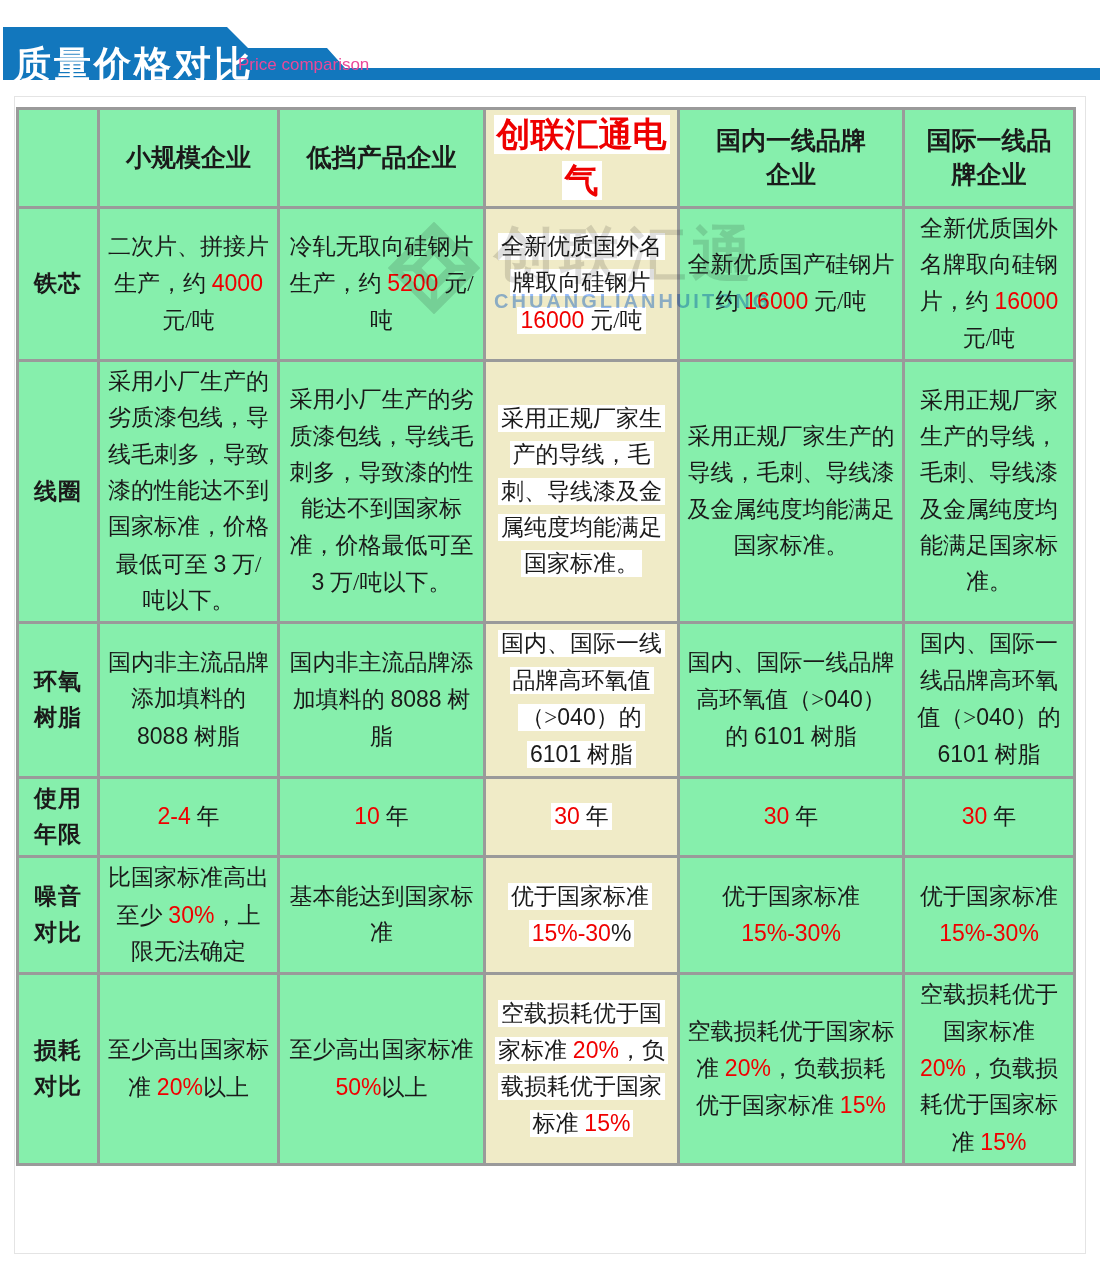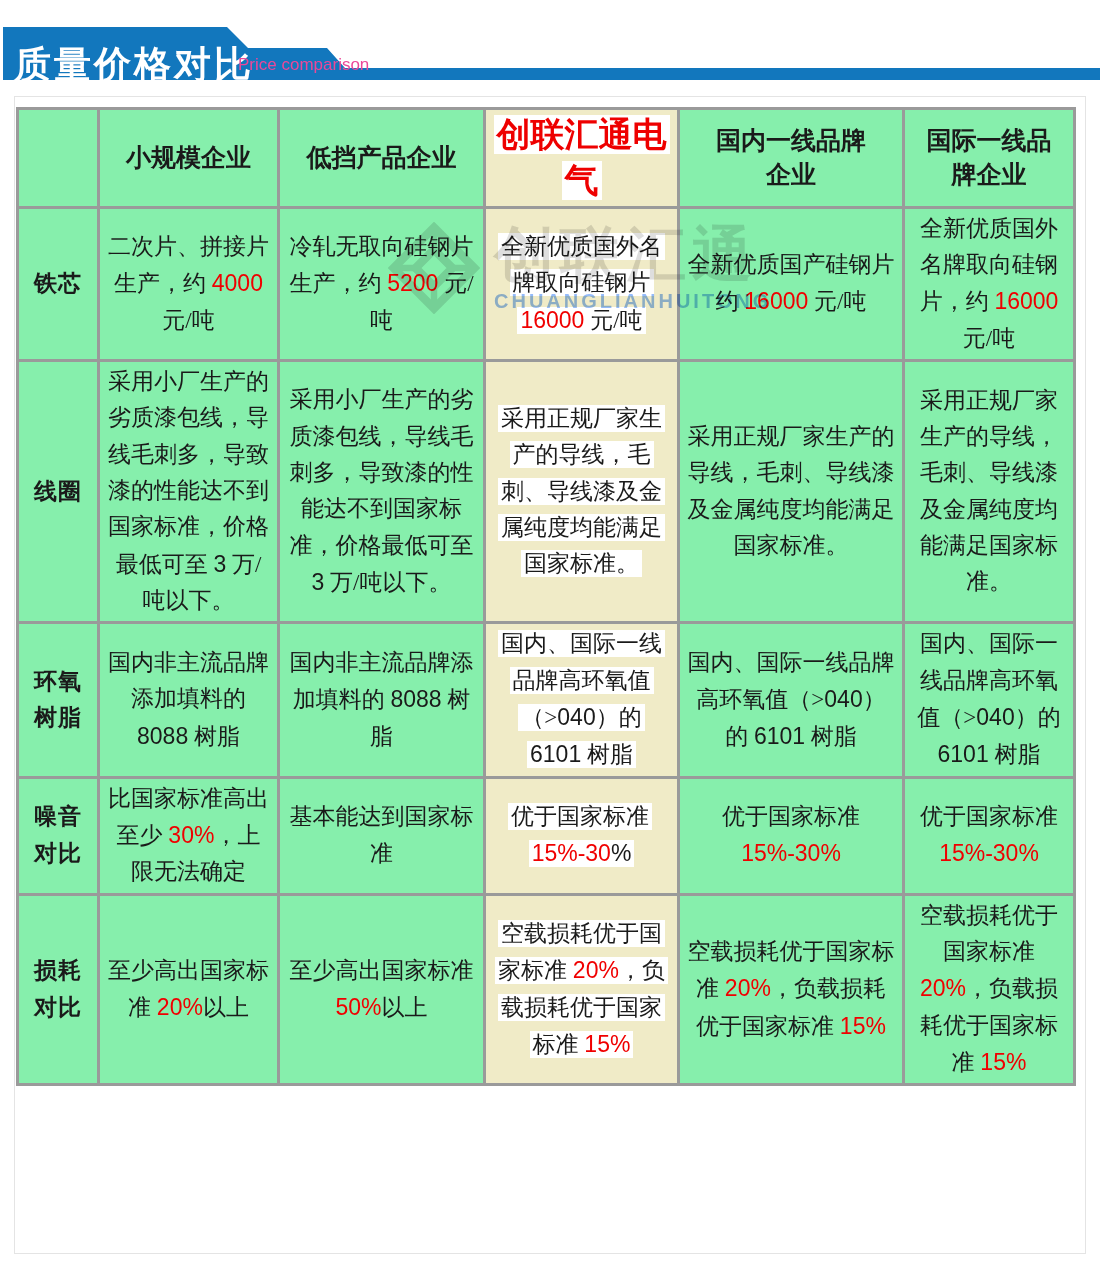--- a/index.html
+++ b/index.html
@@ -94,20 +94,28 @@
         </tr>
         <tr>
           <th class="row-header">环氧树脂</th>
           <td><span class="t">国内非主流品牌添加填料的 </span><span class="n">8088</span><span class="t"> 树脂</span></td>
           <td><span class="t">国内非主流品牌添加填料的 </span><span class="n">8088</span><span class="t"> 树脂</span></td>
           <td class="brand-col"><span class="hl"><span class="t">国内、国际一线品牌高环氧值（&gt;</span><span class="n">040</span><span class="t">）的 </span><span class="n">6101</span><span class="t"> 树脂</span></span></td>
           <td><span class="t">国内、国际一线品牌高环氧值（&gt;</span><span class="n">040</span><span class="t">）的 </span><span class="n">6101</span><span class="t"> 树脂</span></td>
           <td><span class="t">国内、国际一线品牌高环氧值（&gt;</span><span class="n">040</span><span class="t">）的 </span><span class="n">6101</span><span class="t"> 树脂</span></td>
         </tr>
         <tr>
+          <th class="row-header">使用年限</th>
+          <td><span class="r">2-4</span><span class="t"> 年</span></td>
+          <td><span class="r">10</span><span class="t"> 年</span></td>
+          <td class="brand-col"><span class="hl"><span class="r">30</span><span class="t"> 年</span></span></td>
+          <td><span class="r">30</span><span class="t"> 年</span></td>
+          <td><span class="r">30</span><span class="t"> 年</span></td>
+        </tr>
+        <tr>
           <th class="row-header">噪音对比</th>
           <td><span class="t">比国家标准高出至少 </span><span class="r">30%</span><span class="t">，上限无法确定</span></td>
           <td><span class="t">基本能达到国家标准</span></td>
           <td class="brand-col"><span class="hl"><span class="t">优于国家标准 </span><span class="r">15%-30</span><span class="n">%</span></span></td>
           <td><span class="t">优于国家标准 </span><span class="r">15%-30%</span></td>
           <td><span class="t">优于国家标准 </span><span class="r">15%-30%</span></td>
         </tr>
         <tr>
           <th class="row-header">损耗对比</th>
           <td><span class="t">至少高出国家标准 </span><span class="r">20%</span><span class="t">以上</span></td>

